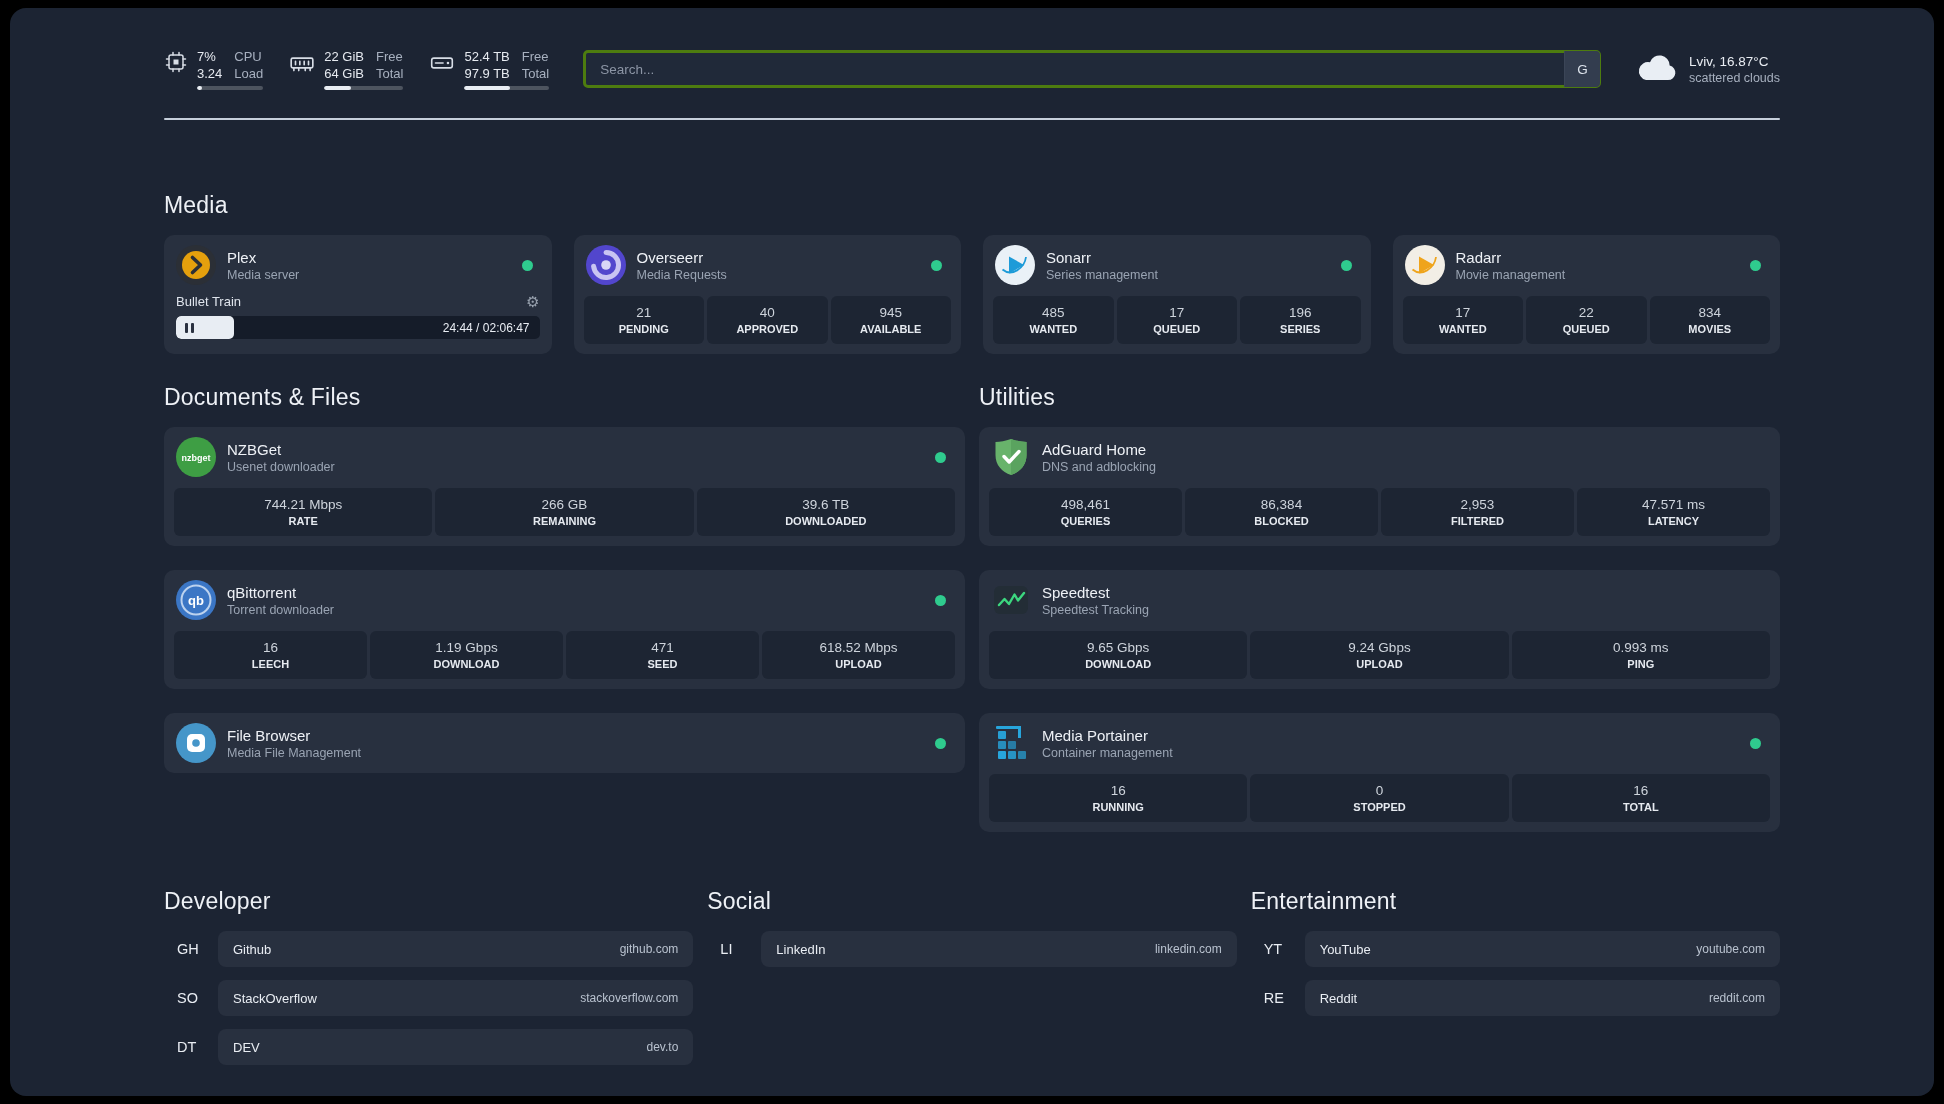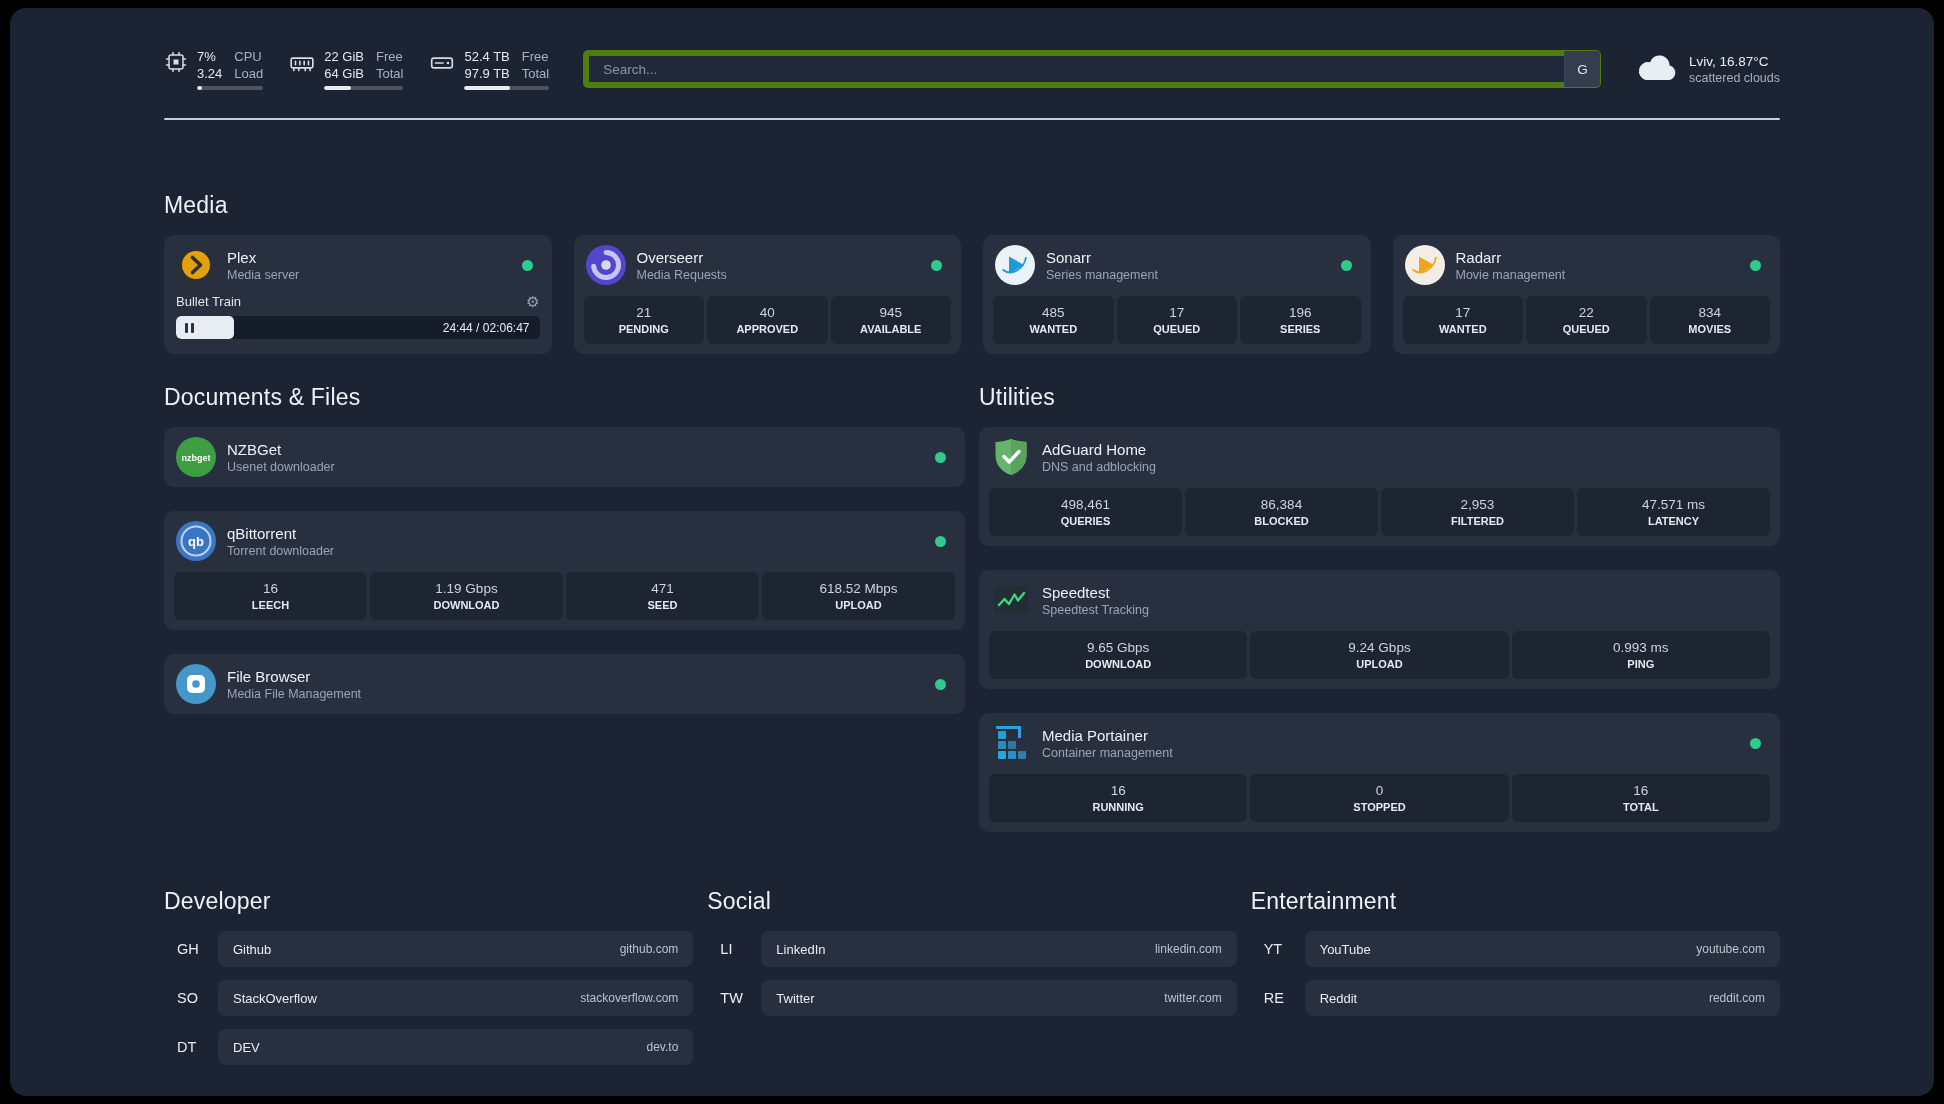--- a/index.html
+++ b/index.html
@@ -14,21 +14,21 @@
   .resource { display: flex; gap: 9px; align-items: flex-start; }
   .res-icon { margin-top: 2px; flex: none; }
   .res-cols { display: flex; gap: 12px; }
   .res-col { display: flex; flex-direction: column; font-size: 13px; line-height: 17px; }
   .res-values { color: #e6eaf0; }
   .res-labels { color: #a7b0bf; }
   .res-bar { height: 4px; border-radius: 2px; background: rgba(255,255,255,0.22); margin-top: 4px; overflow: hidden; }
   .res-fill { height: 100%; background: #e8edf3; border-radius: 2px; }
 
   .search { flex: 1; margin: 0 34px; position: relative; height: 38px; }
-  .search input { width: 100%; height: 100%; background: #202939; border: 6px solid #4d7c0f;
+  .search input { width: 100%; height: 100%; background: #202939; border: 3px solid #4d7c0f;
                   border-radius: 5px; color: #e6eaf0; font-size: 13.5px; padding: 0 50px 0 14px;
                   outline: none; font-family: inherit; }
   .search input::placeholder { color: #8c95a5; }
   .search-btn { position: absolute; top: 1px; right: 1px; bottom: 1px; width: 36px; background: #333d4f;
                 border-left: 1px solid #3b4557; border-radius: 0 4px 4px 0; display: flex;
                 align-items: center; justify-content: center; color: #dde3ec; font-size: 13.5px; cursor: pointer; }
 
   .weather { display: flex; align-items: center; gap: 10px; }
   .weather-line1 { font-size: 13.5px; color: #e9edf3; }
   .weather-line2 { font-size: 12.5px; color: #a7b0bf; margin-top: 2px; }
@@ -309,20 +309,34 @@
             <div class="card-head">
               <svg class="icon" viewBox="0 0 40 40">
                   <circle cx="20" cy="20" r="20" fill="#3e9e44"></circle>
                   <text x="20" y="23.5" text-anchor="middle" font-size="9" font-weight="bold" fill="#ffffff" font-family="Liberation Sans, sans-serif">nzbget</text>
                 </svg>
               <div class="card-id">
                 <div class="card-title">NZBGet</div>
                 <div class="card-desc">Usenet downloader</div>
               </div>
               <span class="dot"></span>
+            </div>
+            <div class="tiles">
+              <div class="tile">
+                  <span class="tile-v">744.21 Mbps</span>
+                  <span class="tile-l">RATE</span>
+                </div>
+              <div class="tile">
+                  <span class="tile-v">266 GB</span>
+                  <span class="tile-l">REMAINING</span>
+                </div>
+              <div class="tile">
+                  <span class="tile-v">39.6 TB</span>
+                  <span class="tile-l">DOWNLOADED</span>
+                </div>
             </div>
           </div>
 
           <div class="card">
             <div class="card-head">
               <svg class="icon" viewBox="0 0 40 40">
                   <circle cx="20" cy="20" r="20" fill="#3b76c5"></circle>
                   <circle cx="20" cy="20" r="14.5" fill="none" stroke="#bcd2ee" stroke-width="2"></circle>
                   <text x="20" y="25" text-anchor="middle" font-size="13" font-weight="bold" fill="#ffffff" font-family="Liberation Sans, sans-serif">qb</text>
                 </svg>
@@ -500,27 +514,20 @@
       <section class="bm-group">
         <h2 class="section-title">Social</h2>
         <div class="bm-rows">
           <div class="bm-row">
             <span class="bm-abbr">LI</span>
             <div class="bm-card">
               <span class="bm-name">LinkedIn</span>
               <span class="bm-href">linkedin.com</span>
             </div>
           </div>
-          <div class="bm-row">
-            <span class="bm-abbr">TW</span>
-            <div class="bm-card">
-              <span class="bm-name">Twitter</span>
-              <span class="bm-href">twitter.com</span>
-            </div>
-          </div>
         </div>
       </section>
 
       <section class="bm-group">
         <h2 class="section-title">Entertainment</h2>
         <div class="bm-rows">
           <div class="bm-row">
             <span class="bm-abbr">YT</span>
             <div class="bm-card">
               <span class="bm-name">YouTube</span>

